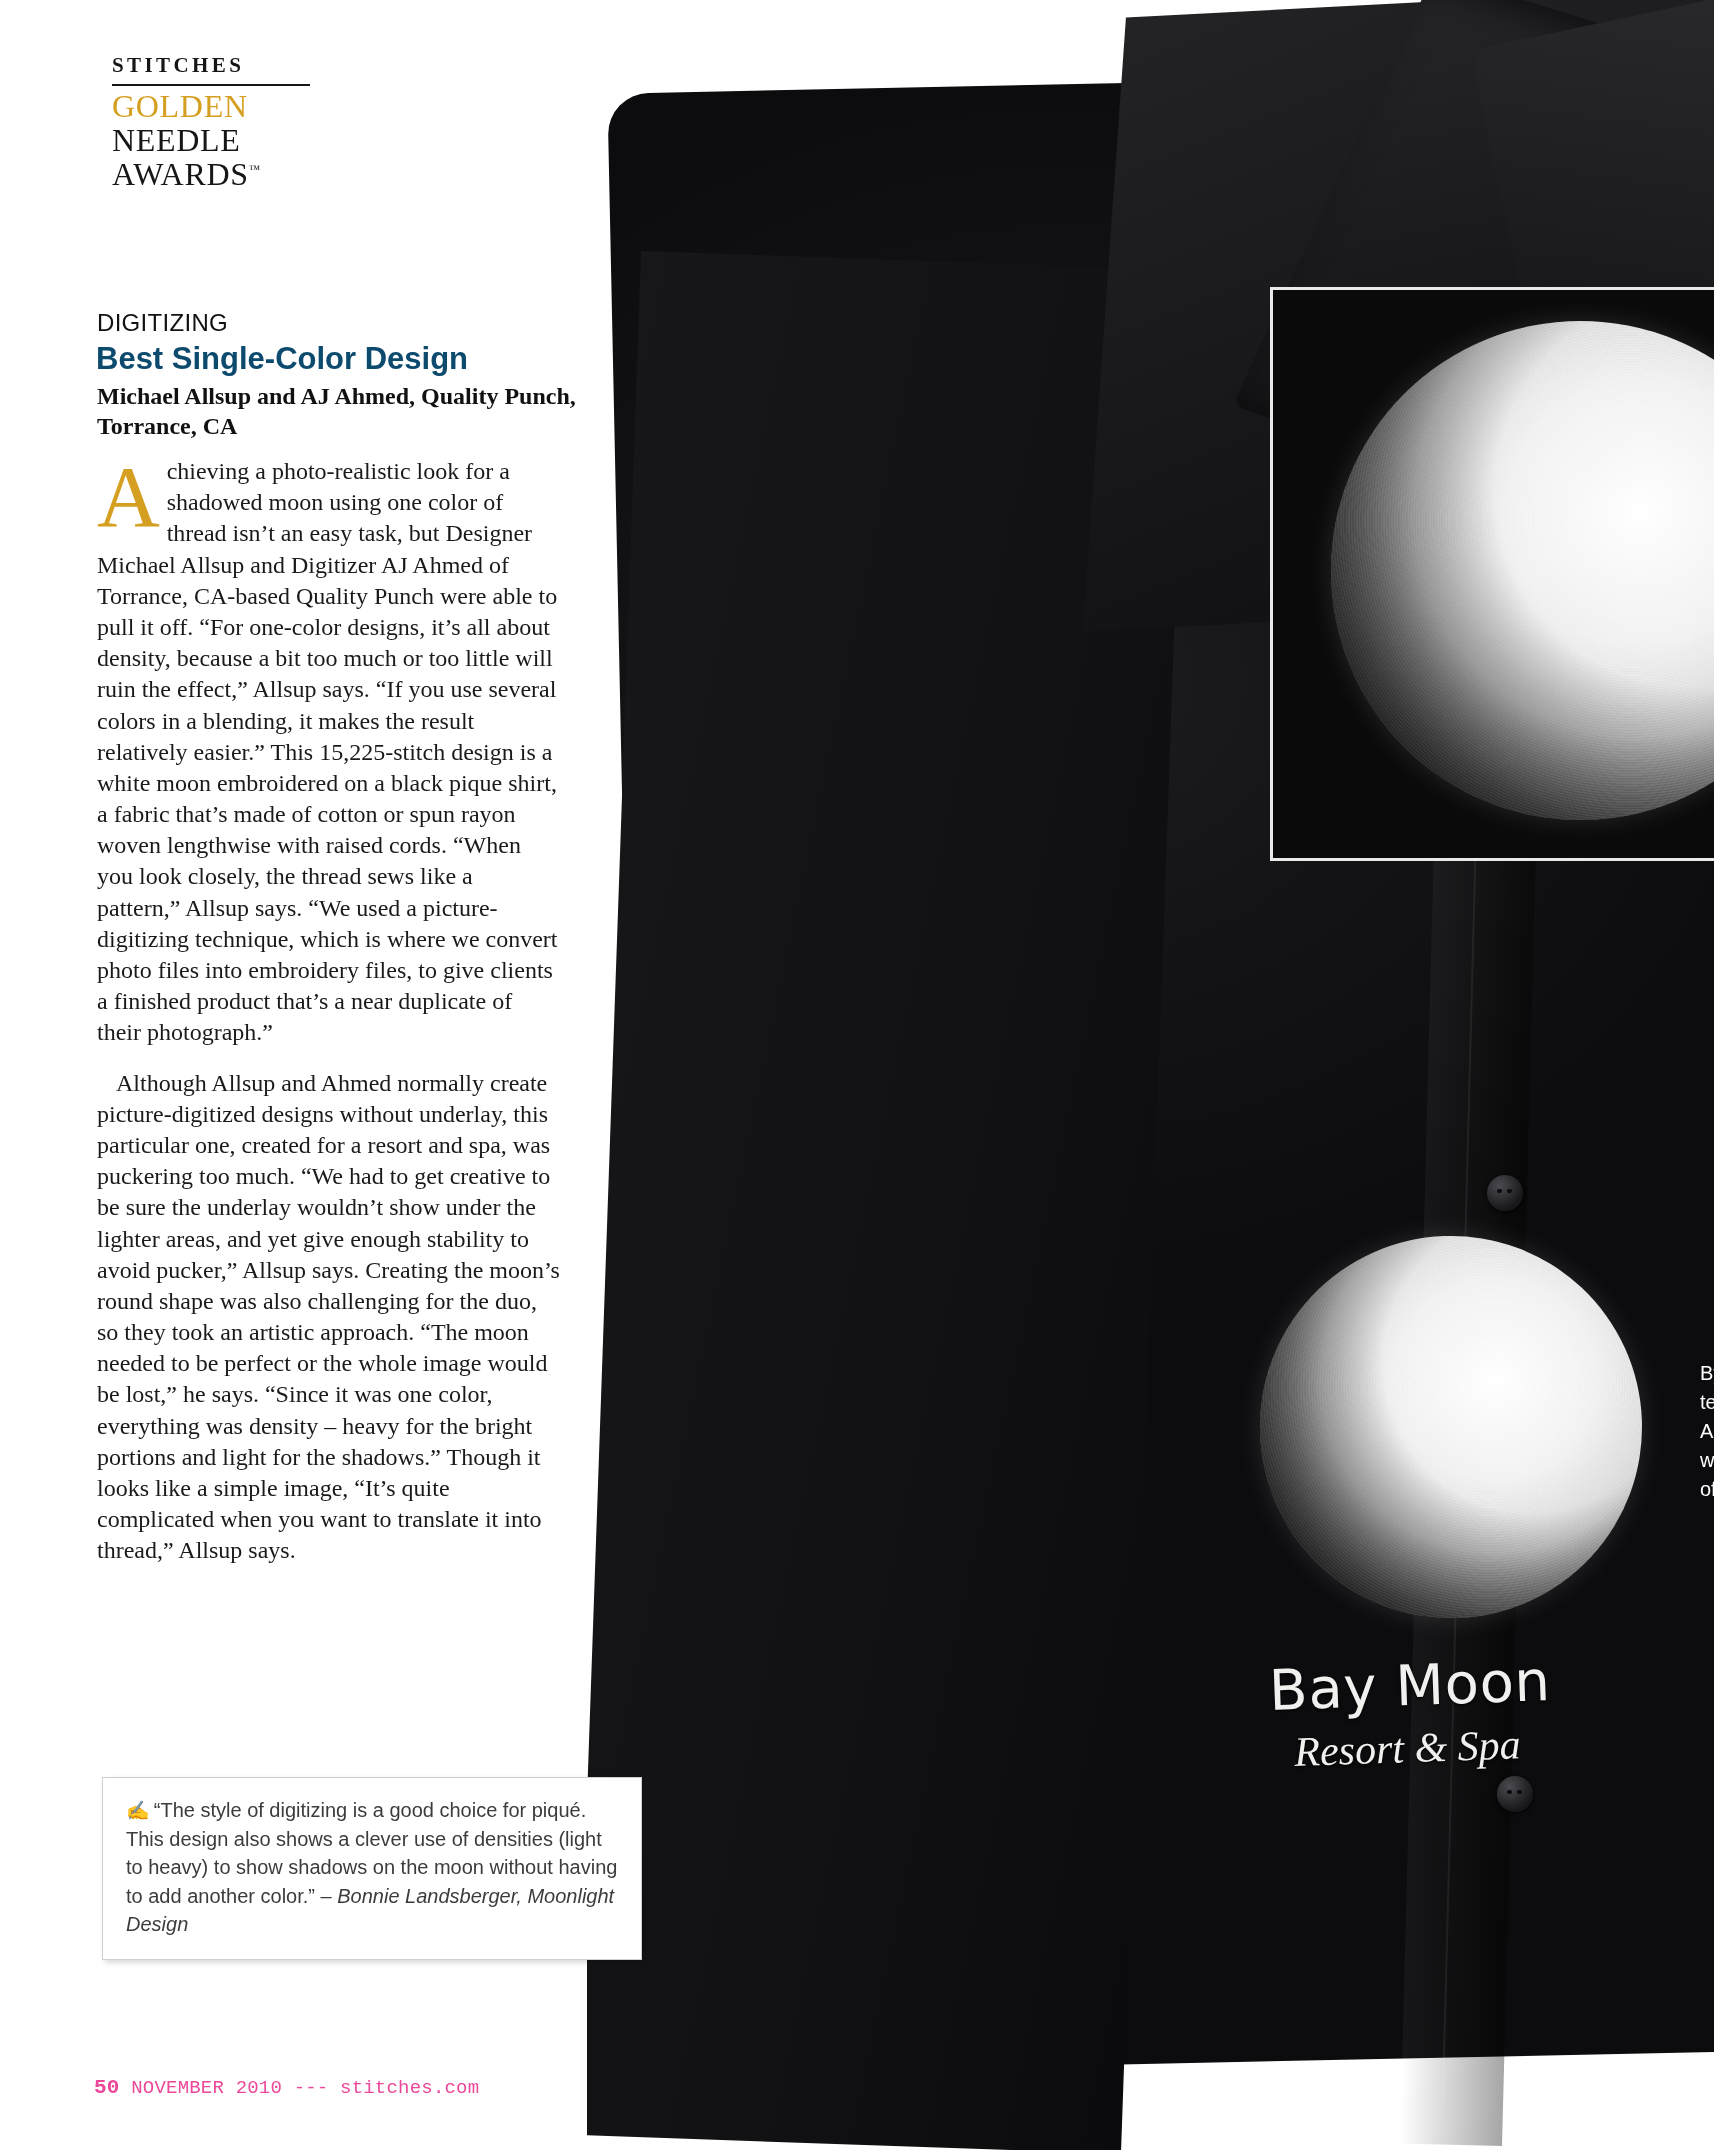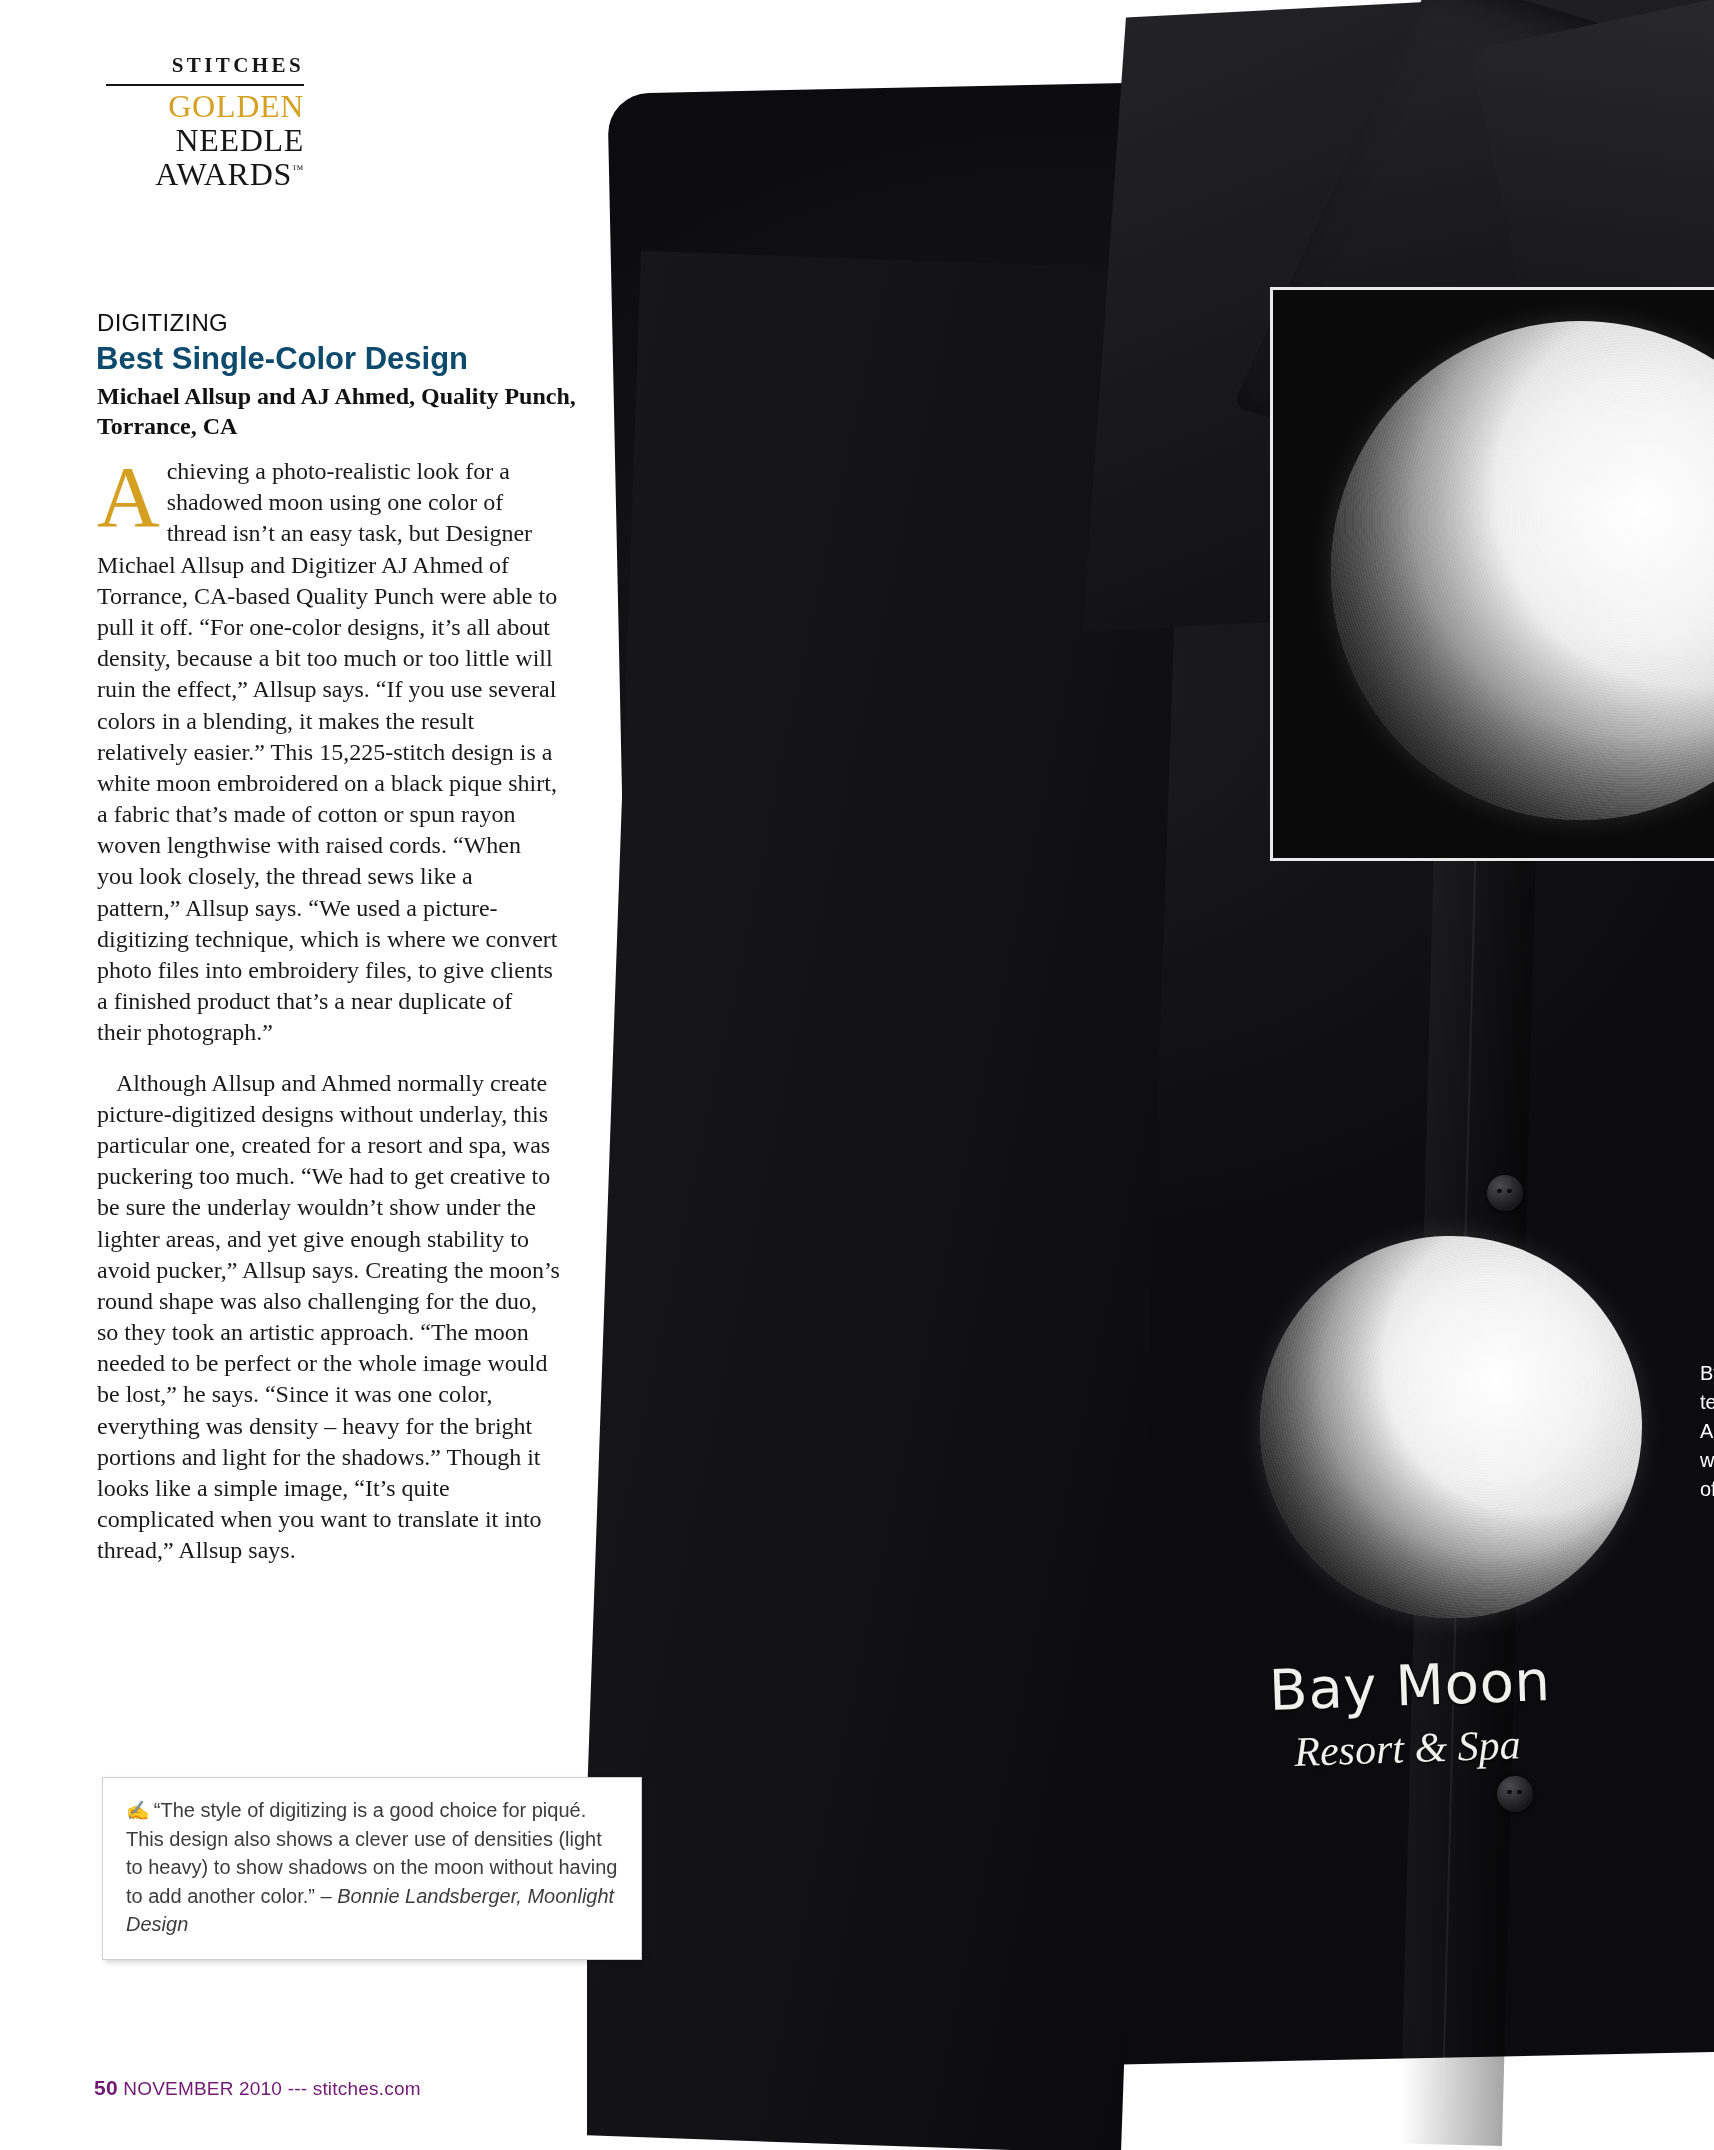--- a/index.html
+++ b/index.html
@@ -193,24 +193,23 @@
     width: 307px;
     font-family: "Liberation Sans", sans-serif;
     font-size: 20px;
     line-height: 1.45;
     color: #ffffff;
   }
 
   
   .logo-block {
     position: absolute;
-    left: 106px;
+    left: 112px;
     top: 53px;
     width: 198px;
-    text-align: right;
   }
   .logo-stitches {
     font-family: "Liberation Serif", serif;
     font-weight: bold;
     font-size: 21px;
     letter-spacing: 3.4px;
     color: #161616;
   }
   .logo-rule {
     height: 2.7px;
@@ -319,23 +318,23 @@
     margin-right: 4.1px;
     color: #6d6d6d;
     font-size: 19px;
   }
   .judge-attrib { font-style: italic; }
 
   .footer {
     position: absolute;
     left: 94px;
     top: 2076px;
-    font-family: Liberation Sans, sans-serif;
+    font-family: Liberation Mono, monospace;
     font-size: 19px;
-    color: #701a75;
+    color: #ec4899;
     letter-spacing: 0.2px;
   }
   .footer .pageno { font-weight: bold; font-size: 21px; }
 </style>
 </head>
 <body>
 
 <div class="photo-area">
 
   <div class="shirt-body"></div>

